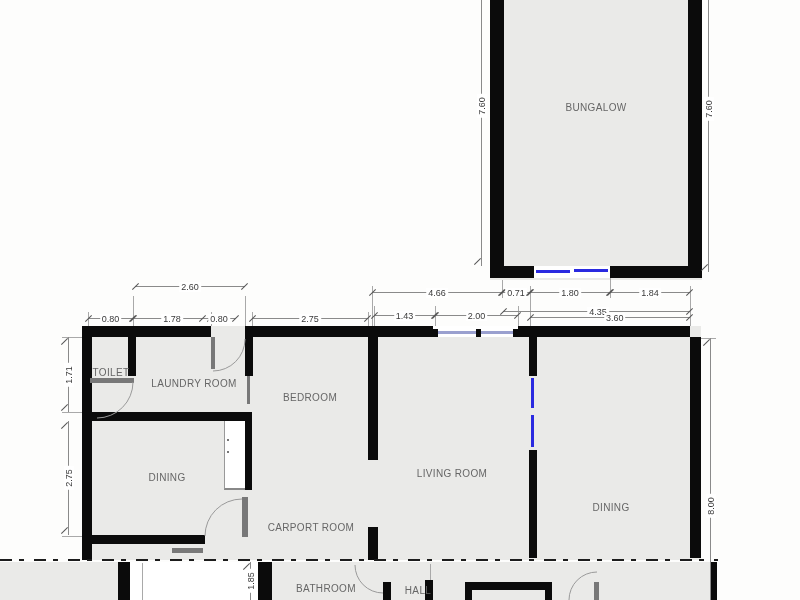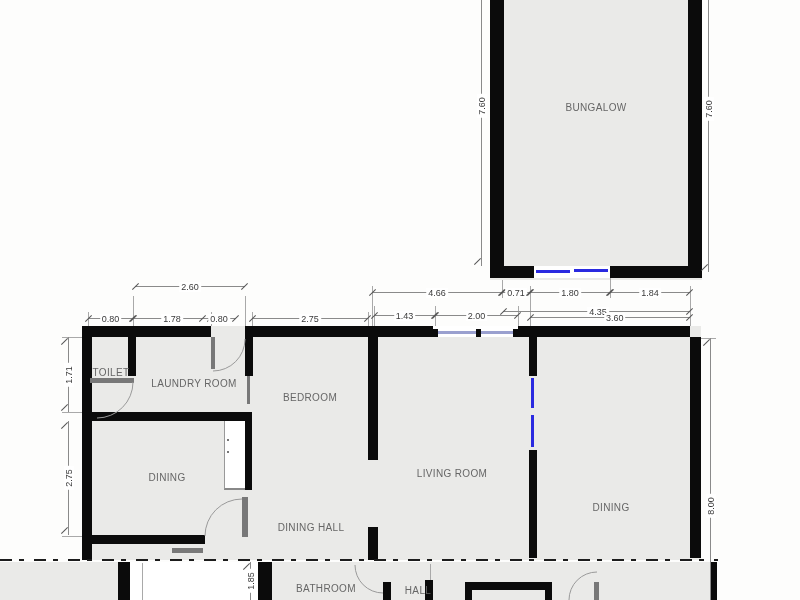--- a/index.html
+++ b/index.html
@@ -185,19 +185,19 @@
     </div>
   <div class="dimv no-end" style="left:250px;top:562px;height:38px;">
     <span class="dlab rot">1.85</span>
     </div>
 
   <div class="rlab" style="left:596px;top:107px;">BUNGALOW</div>
   <div class="rlab" style="left:111px;top:372px;">TOILET</div>
   <div class="rlab" style="left:194px;top:383px;">LAUNDRY ROOM</div>
   <div class="rlab" style="left:310px;top:397px;">BEDROOM</div>
   <div class="rlab" style="left:167px;top:477px;">DINING</div>
-  <div class="rlab" style="left:311px;top:527px;">DINING HALL</div>
+  <div class="rlab" style="left:311px;top:527px;">CARPORT ROOM</div>
   <div class="rlab" style="left:452px;top:473px;">LIVING ROOM</div>
   <div class="rlab" style="left:611px;top:507px;">DINING</div>
   <div class="rlab" style="left:326px;top:588px;">BATHROOM</div>
   <div class="rlab" style="left:406px;top:590px;margin-left:12px;">HALL</div>
 
 </div>
 
 </body></html>

